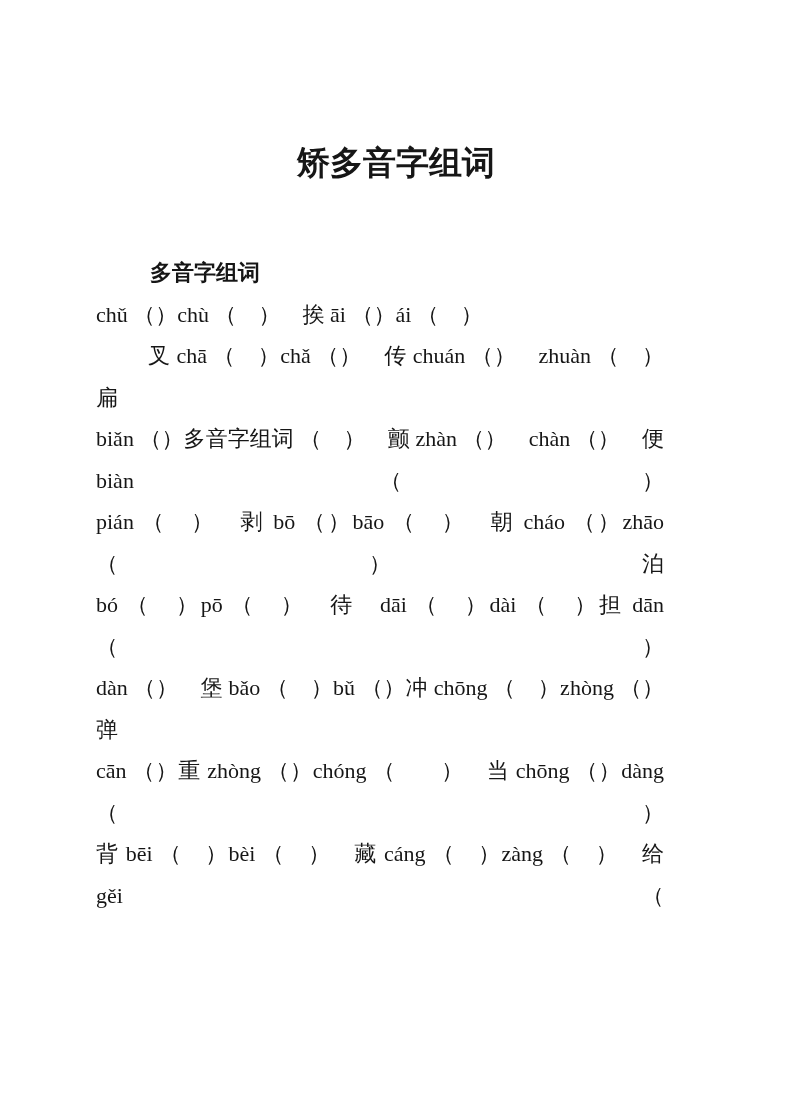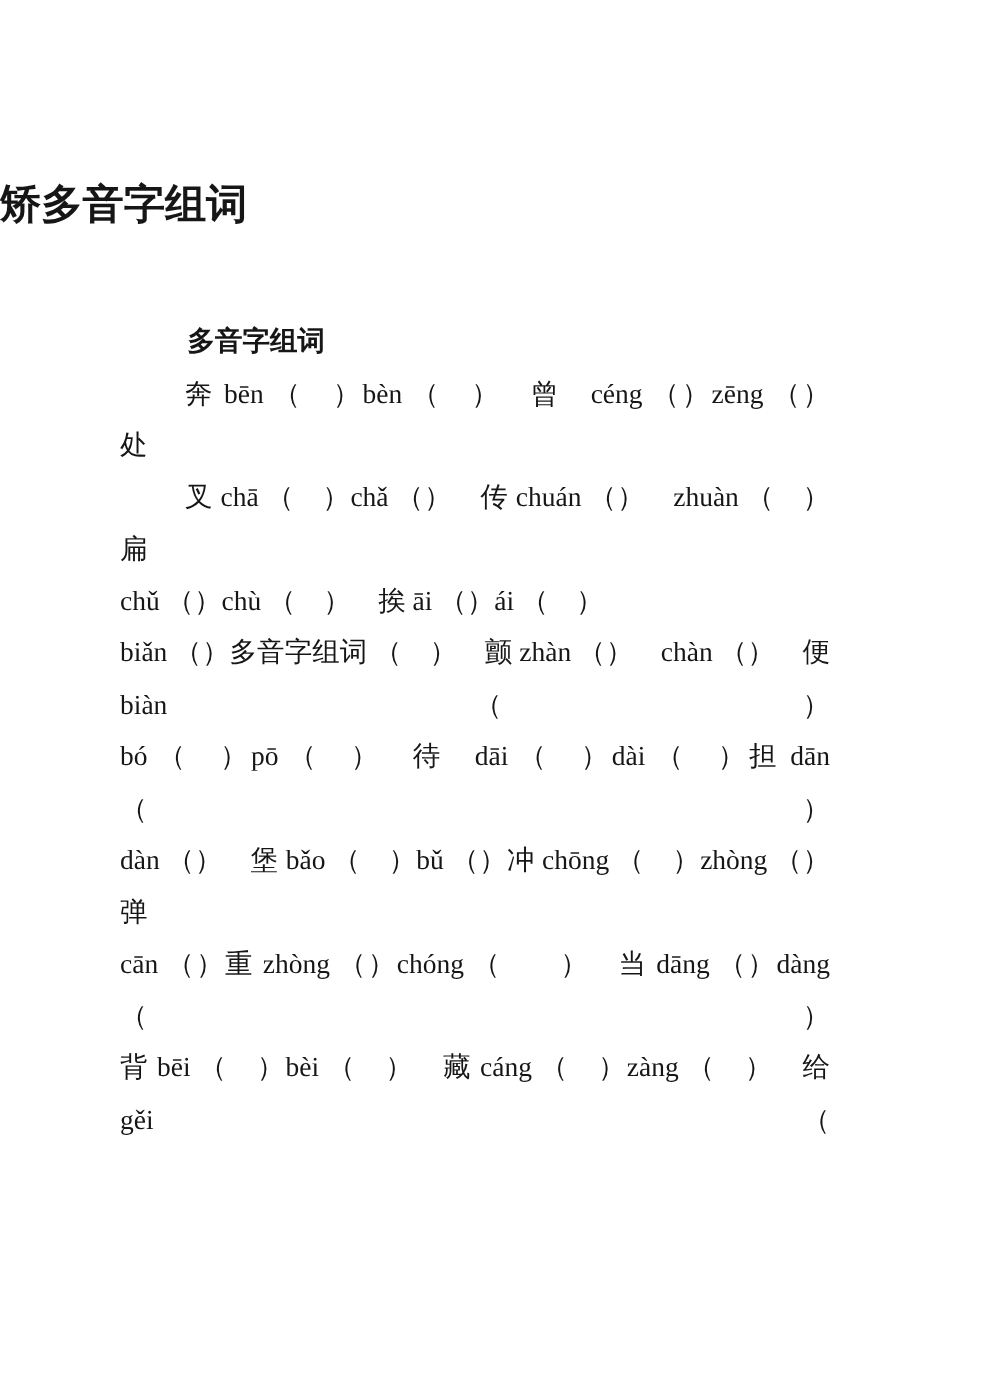--- a/index.html
+++ b/index.html
@@ -18,20 +18,21 @@
   .page {
     position: absolute;
     inset: 0;
     background: #ffffff;
   }
   .doc-title {
     position: absolute;
     top: 141px;
     left: 0;
     width: 792px;
+    text-align: center;
     font-size: 33px;
     font-weight: 700;
     white-space: pre;
   }
   .text-block {
     position: absolute;
     top: 252px;
     left: 96px;
     width: 568px;
     font-size: 22px;
@@ -61,23 +62,23 @@
 
 <div class="page">
 
   <div class="doc-title">矫多音字组词</div>
 
   <div class="text-block">
 
 
     <div class="line sub-line">多音字组词</div>
 
-    <div class="line stretch indent">奔 bēn （　）bèn （　）　曾　céng （）zēng （）　处</div>
+    <div class="line">chǔ （）chù （　）　挨 āi （）ái （　）</div>
     <div class="line stretch indent">叉 chā （　）chǎ （）　传 chuán （）　zhuàn （　）　扁</div>
-    <div class="line">chǔ （）chù （　）　挨 āi （）ái （　）</div>
     <div class="line stretch">biǎn （）多音字组词 （　）　颤 zhàn （）　chàn （）　便 biàn （）</div>
+    <div class="line stretch">pián （　）　剥 bō （）bāo （　）　朝 cháo （）zhāo （　）　泊</div>
     <div class="line stretch">bó （　）pō （　）　待　dāi （　）dài （　）担 dān （　）</div>
     <div class="line stretch">dàn （）　堡 bǎo （　）bǔ （）冲 chōng （　）zhòng （）　弹</div>
-    <div class="line stretch">cān （）重 zhòng （）chóng （　　）　当 dāng （）dàng （）</div>
+    <div class="line stretch">cān （）重 zhòng （）chóng （　　）　当 chōng （）dàng （）</div>
     <div class="line stretch">背 bēi （　）bèi （　）　藏 cáng （　）zàng （　）　给 gěi （</div>
 
   </div>
 </div>
 
 </body></html>

